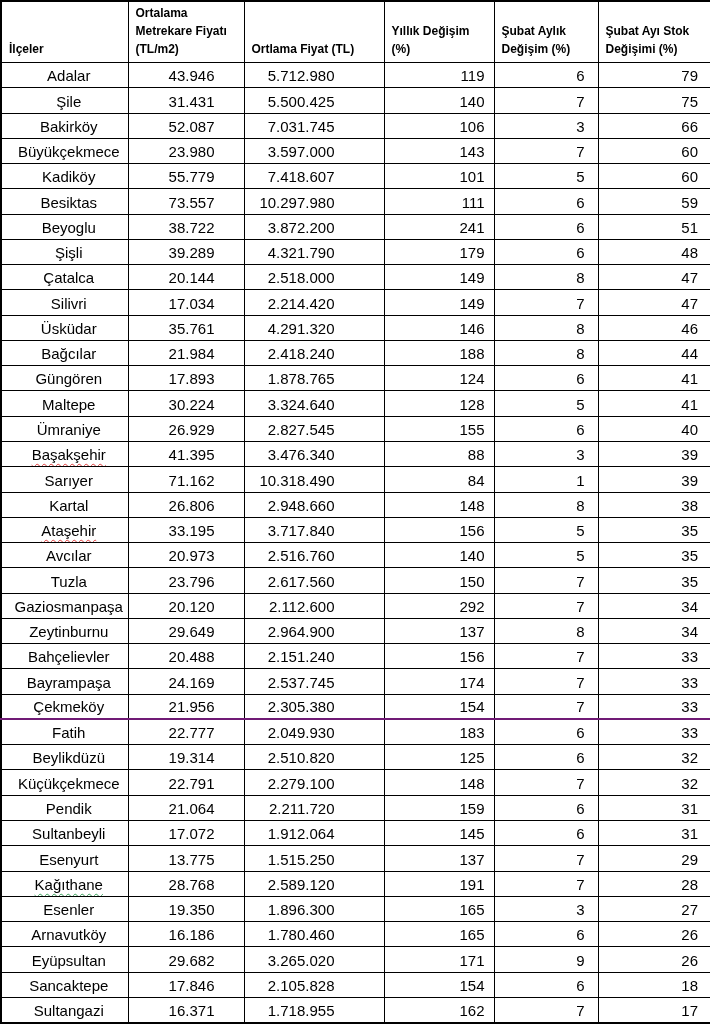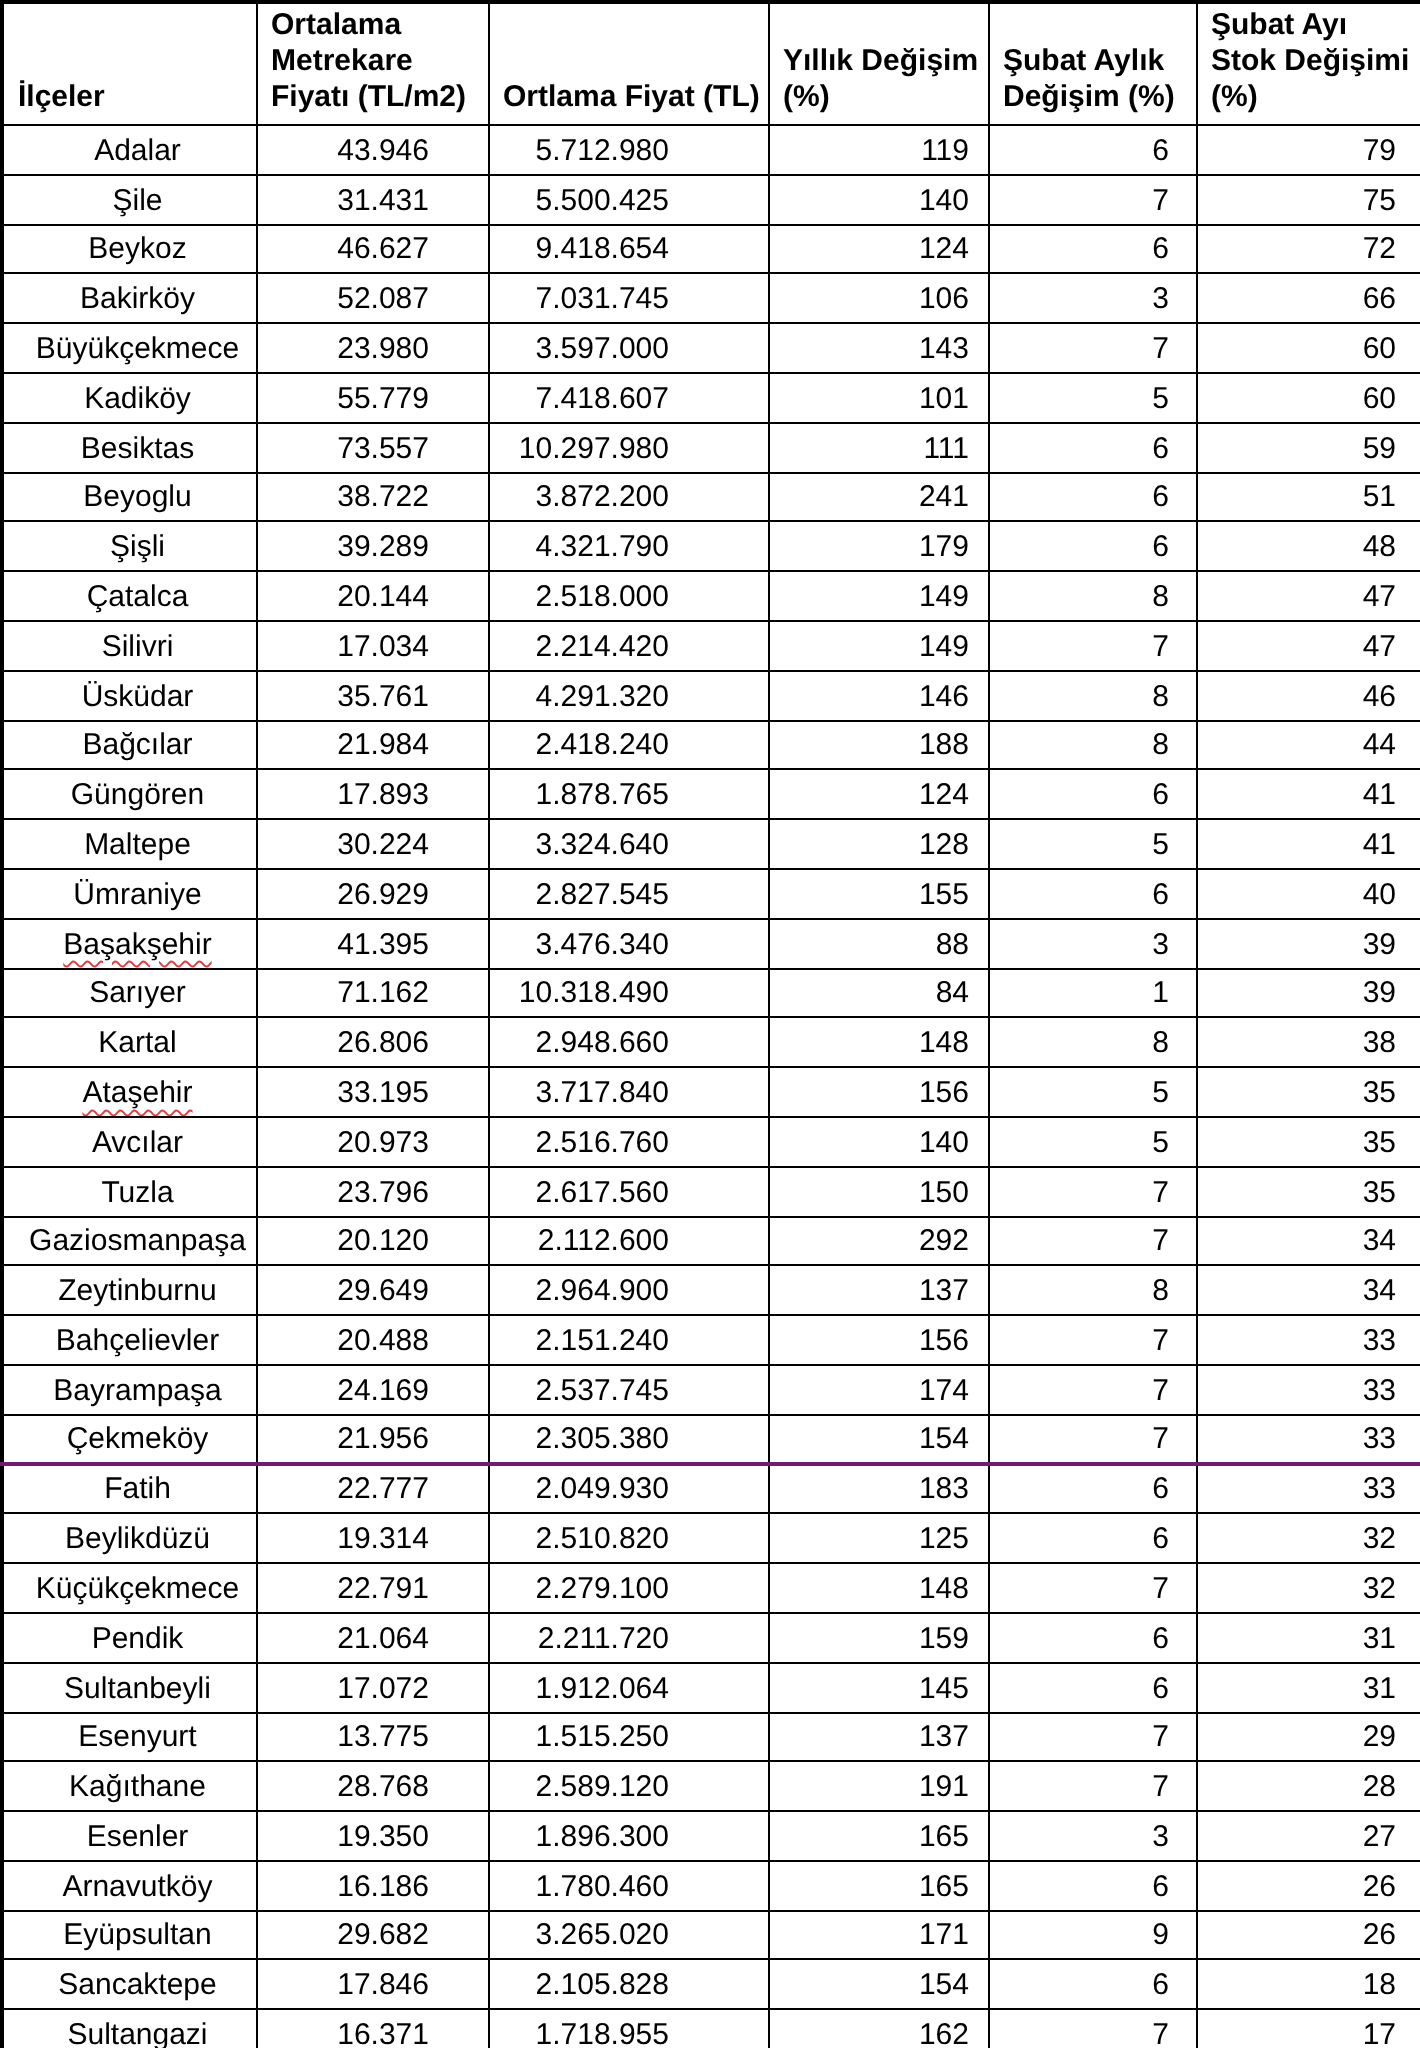--- a/index.html
+++ b/index.html
@@ -22,21 +22,21 @@
     border: 2px solid #000000;
   }
   th, td {
     border: 1px solid #000000;
     overflow: hidden;
     white-space: normal;
   }
   thead tr { height: 57px; }
   tbody tr { height: 24.8px; }
   th {
-    font-size: 15px;
+    font-size: 12px;
     font-weight: bold;
     text-align: left;
     vertical-align: bottom;
     padding: 2px 2px 4px 7px;
     line-height: 18px;
   }
   td {
     font-size: 15px;
     vertical-align: bottom;
     padding: 0 0 3px 0;
@@ -51,20 +51,21 @@
   td.pad6 { padding-right: 12px; }
   tr.thick-top td { border-top: 2px solid #701a75; }
   .wavy-red {
     text-decoration: underline;
     text-decoration-style: wavy;
     text-decoration-color: #e03c3c;
     text-decoration-thickness: 1px;
     text-underline-offset: 3px;
   }
   .wavy-green {
+    text-decoration: underline;
     text-decoration-style: wavy;
     text-decoration-color: #3aa05a;
     text-decoration-thickness: 1px;
     text-underline-offset: 3px;
   }
 </style>
 </head>
 <body>
 
 <table class="districts">
@@ -98,28 +99,20 @@
 
   <tr>
     <td class="c-district">Şile</td>
     <td class="c-num pad2">31.431</td>
     <td class="c-num pad3">5.500.425</td>
     <td class="c-num pad4">140</td>
     <td class="c-num pad5">7</td>
     <td class="c-num pad6">75</td>
   </tr>
 
-  <tr>
-    <td class="c-district">Beykoz</td>
-    <td class="c-num pad2">46.627</td>
-    <td class="c-num pad3">9.418.654</td>
-    <td class="c-num pad4">124</td>
-    <td class="c-num pad5">6</td>
-    <td class="c-num pad6">72</td>
-  </tr>
 
   <tr>
     <td class="c-district">Bakirköy</td>
     <td class="c-num pad2">52.087</td>
     <td class="c-num pad3">7.031.745</td>
     <td class="c-num pad4">106</td>
     <td class="c-num pad5">3</td>
     <td class="c-num pad6">66</td>
   </tr>
 

